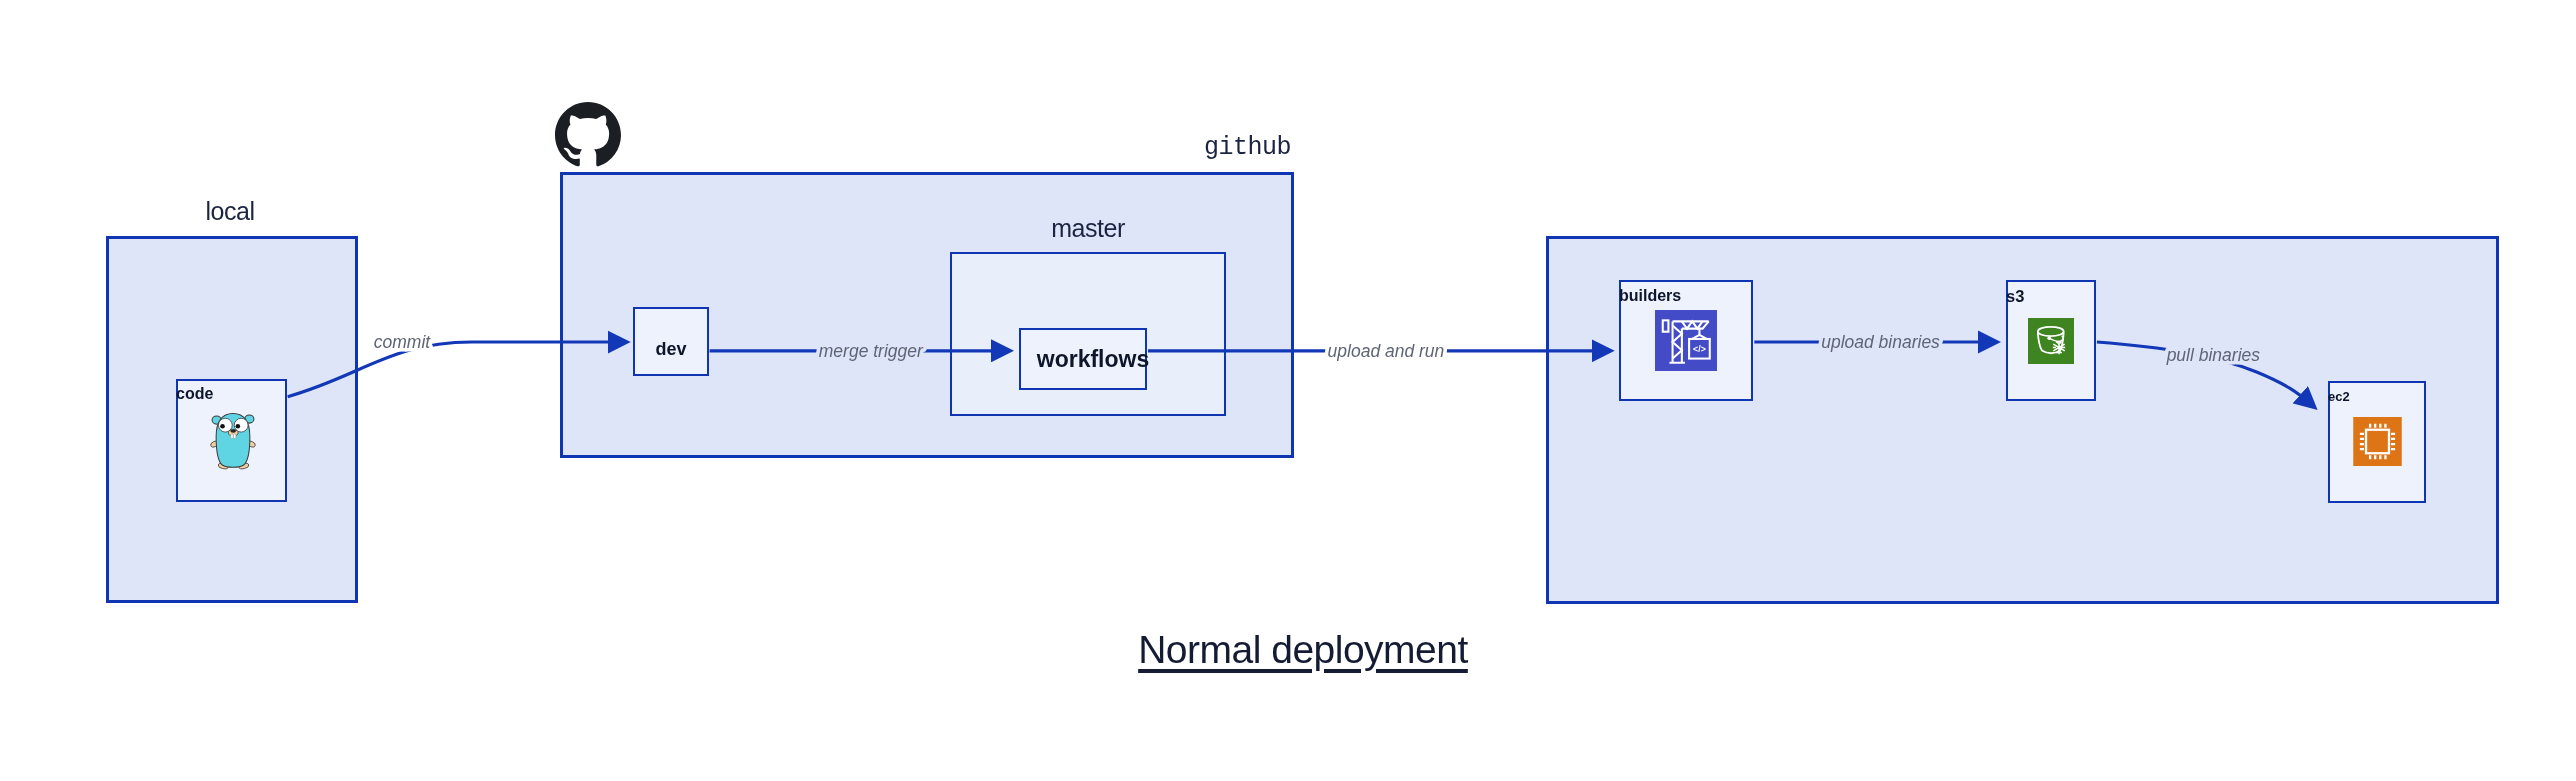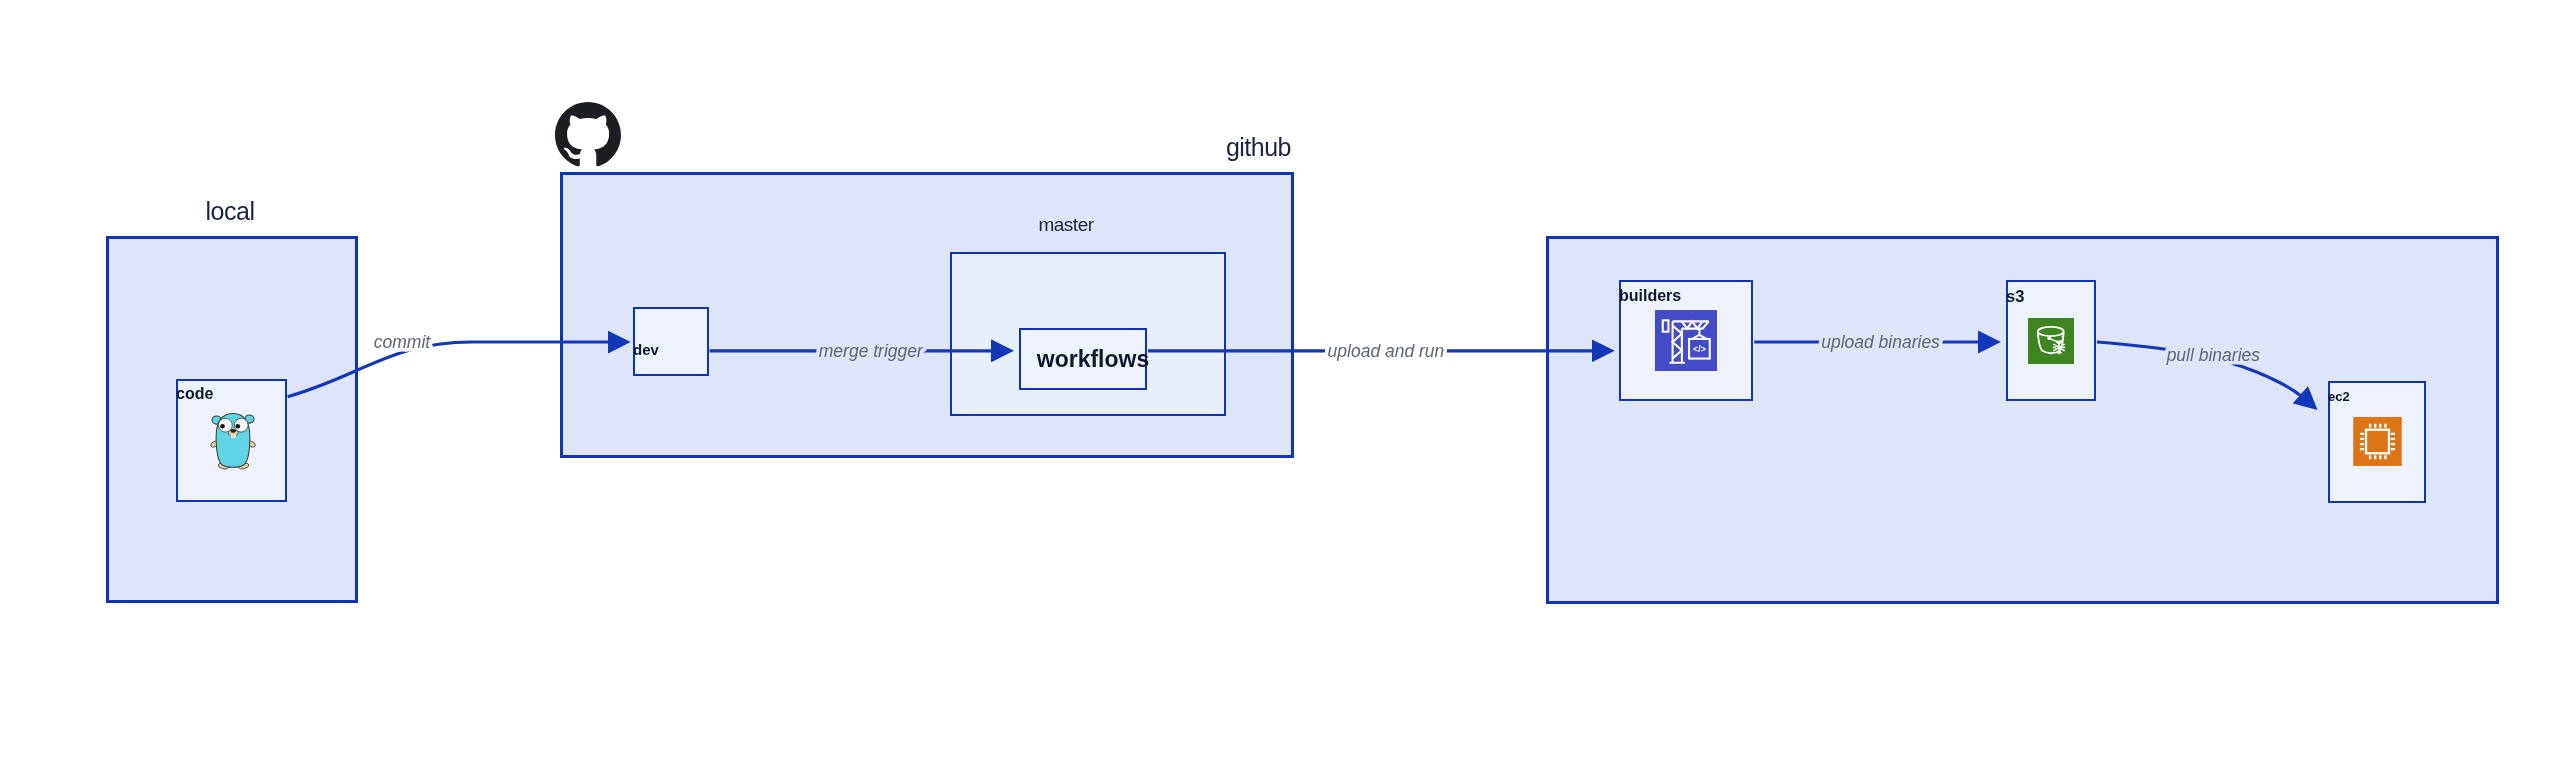--- a/index.html
+++ b/index.html
@@ -55,27 +55,27 @@
     <circle cx="54.5" cy="29" r="4.5" fill="#111111"></circle>
     <ellipse cx="45.5" cy="42" rx="9.5" ry="6" fill="#f2cfa0" stroke="#3a3a3a" stroke-width="1.5"></ellipse>
     <ellipse cx="45.5" cy="38.5" rx="5.5" ry="3.5" fill="#2b2420"></ellipse>
     <rect x="40.5" y="44" width="5" height="9" rx="2" fill="#ffffff" stroke="#8a8a8a" stroke-width="1"></rect>
     <rect x="45.7" y="44" width="5" height="9" rx="2" fill="#ffffff" stroke="#8a8a8a" stroke-width="1"></rect>
   </svg>
 
   <svg class="icon" style="left:555px;top:102px;" width="66" height="66" viewBox="0 0 16 16">
     <path fill="#1b1f23" fill-rule="evenodd" d="M8 0C3.58 0 0 3.58 0 8c0 3.54 2.29 6.53 5.47 7.59.4.07.55-.17.55-.38 0-.19-.01-.82-.01-1.49-2.01.37-2.53-.49-2.69-.94-.09-.23-.48-.94-.82-1.13-.28-.15-.68-.52-.01-.53.63-.01 1.08.58 1.23.82.72 1.21 1.87.87 2.33.66.07-.52.28-.87.51-1.07-1.78-.2-3.64-.89-3.64-3.95 0-.87.31-1.59.82-2.15-.08-.2-.36-1.02.08-2.12 0 0 .67-.21 2.2.82.64-.18 1.32-.27 2-.27s1.36.09 2 .27c1.53-1.04 2.2-.82 2.2-.82.44 1.1.16 1.92.08 2.12.51.56.82 1.27.82 2.15 0 3.07-1.87 3.75-3.65 3.95.29.25.54.73.54 1.48 0 1.07-.01 1.93-.01 2.2 0 .21.15.46.55.38A8.01 8.01 0 0 0 16 8c0-4.42-3.58-8-8-8z"></path>
   </svg>
-  <div class="panel-label right" style="left:560px;top:133px;width:731px;">github</div>
+  <div class="panel-label right" style="left:560px;top:133px;width:731px;font-family:Liberation Mono, monospace;">github</div>
   <div class="panel" style="left:560px;top:172px;width:734px;height:286px;"></div>
 
   <div class="node" style="left:633px;top:307px;width:76px;height:69px;"></div>
-  <div class="node-label flexcenter" style="left:608px;top:307px;width:76px;height:85px;font-size:15px;">dev</div>
+  <div class="node-label flexcenter" style="left:633px;top:307px;width:76px;height:85px;font-size:18px;">dev</div>
 
-  <div class="panel-label center" style="left:928px;top:214px;width:276px;font-size:19px;">master</div>
+  <div class="panel-label center" style="left:950px;top:214px;width:276px;font-size:25px;">master</div>
   <div class="panel master" style="left:950px;top:252px;width:276px;height:164px;"></div>
 
   <div class="node" style="left:1019px;top:328px;width:128px;height:62px;"></div>
   <div class="node-label flexcenter" style="left:1019px;top:328px;width:148px;height:62px;font-size:23px;">workflows</div>
 
   <div class="panel" style="left:1546px;top:236px;width:953px;height:368px;"></div>
 
   <div class="node" style="left:1619px;top:280px;width:134px;height:121px;"></div>
   <div class="node-label" style="left:1619px;top:287px;width:134px;font-size:16px;">builders</div>
   <svg class="icon" style="left:1655px;top:310px;" width="62" height="61" viewBox="0 0 120 118">
@@ -141,15 +141,16 @@
     <path class="edge" d="M3405 664 H3866" marker-end="url(#arrowhead)"></path>
     <path class="edge" d="M4070 664 C4200 674 4300 690 4380 722 C4438 746 4460 762 4485 784" marker-end="url(#arrowhead)"></path>
 
     <text class="edge-label on-white" x="780" y="676">commit</text>
     <text class="edge-label on-panel" x="1690" y="693">merge trigger</text>
     <text class="edge-label on-white" x="2690" y="693">upload and run</text>
     <text class="edge-label on-panel" x="3650" y="676">upload binaries</text>
     <text class="edge-label on-panel" x="4296" y="701">pull binaries</text>
   </svg>
 
+  <div class="title">Normal deployment</div>
 
 </div>
 
 
 </body></html>

